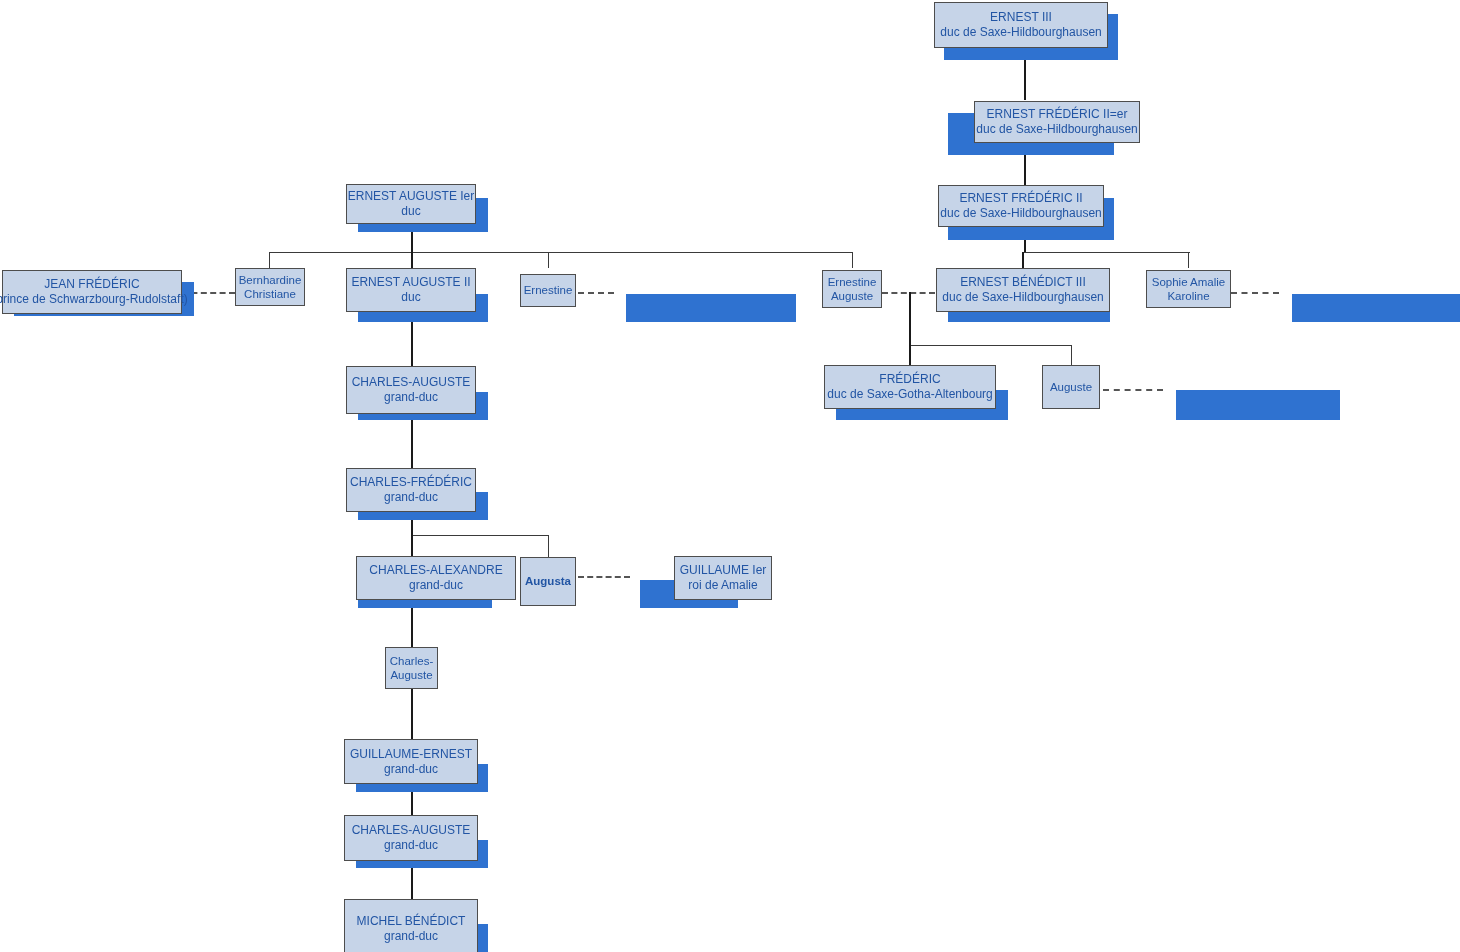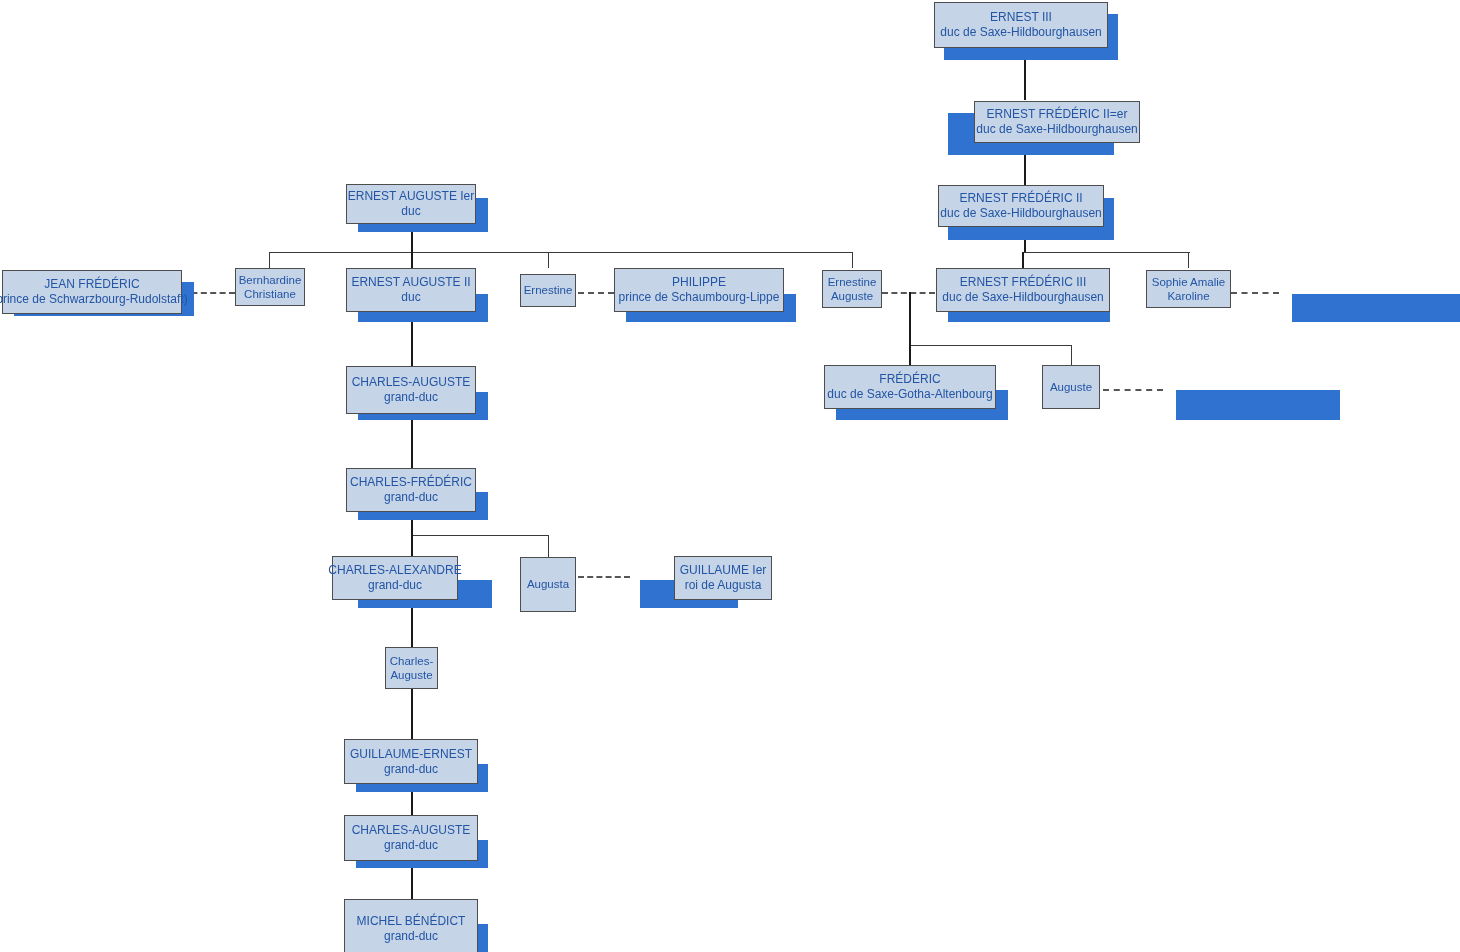--- a/index.html
+++ b/index.html
@@ -165,32 +165,28 @@
 
   <div class="node md" style="left:346px; top:268px; width:130px; height:44px;">
     <span class="l1">ERNEST AUGUSTE II</span>
     <span class="l2">duc</span>
   </div>
 
   <div class="node sm" style="left:520px; top:274px; width:56px; height:33px;">
     <span class="l1">Ernestine</span>
   </div>
 
-  <div class="node md" style="left:614px; top:268px; width:170px; height:44px;">
-    <span class="l1">PHILIPPE</span>
-    <span class="l2">prince de Schaumbourg-Lippe</span>
-  </div>
 
   <div class="node sm" style="left:822px; top:270px; width:60px; height:38px;">
     <span class="l1">Ernestine</span>
     <span class="l2">Auguste</span>
   </div>
 
   <div class="node md" style="left:936px; top:268px; width:174px; height:44px;">
-    <span class="l1">ERNEST FRÉDÉRIC III</span>
+    <span class="l1">ERNEST BÉNÉDICT III</span>
     <span class="l2">duc de Saxe-Hildbourghausen</span>
   </div>
 
   <div class="node sm" style="left:1146px; top:270px; width:85px; height:38px;">
     <span class="l1">Sophie Amalie</span>
     <span class="l2">Karoline</span>
   </div>
 
 
   <div class="node md" style="left:346px; top:366px; width:130px; height:48px;">
@@ -206,32 +202,32 @@
   <div class="node sm" style="left:1042px; top:365px; width:58px; height:44px;">
     <span class="l1">Auguste</span>
   </div>
 
 
   <div class="node md" style="left:346px; top:468px; width:130px; height:44px;">
     <span class="l1">CHARLES-FRÉDÉRIC</span>
     <span class="l2">grand-duc</span>
   </div>
 
-  <div class="node md" style="left:332px; top:556px; width:126px; height:44px;">
+  <div class="node md" style="left:356px; top:556px; width:160px; height:44px;">
     <span class="l1">CHARLES-ALEXANDRE</span>
     <span class="l2">grand-duc</span>
   </div>
 
-  <div class="node sm" style="left:520px; top:557px; width:56px; height:55px;">
+  <div class="node sm" style="left:520px; top:557px; width:56px; height:49px;font-weight:bold;">
     <span class="l1">Augusta</span>
   </div>
 
   <div class="node md" style="left:628px; top:556px; width:98px; height:44px;margin-left:46px;">
     <span class="l1">GUILLAUME Ier</span>
-    <span class="l2">roi de Augusta</span>
+    <span class="l2">roi de Amalie</span>
   </div>
 
   <div class="node sm" style="left:385px; top:647px; width:53px; height:42px;">
     <span class="l1">Charles-</span>
     <span class="l2">Auguste</span>
   </div>
 
   <div class="node md" style="left:344px; top:739px; width:134px; height:45px;">
     <span class="l1">GUILLAUME-ERNEST</span>
     <span class="l2">grand-duc</span>

